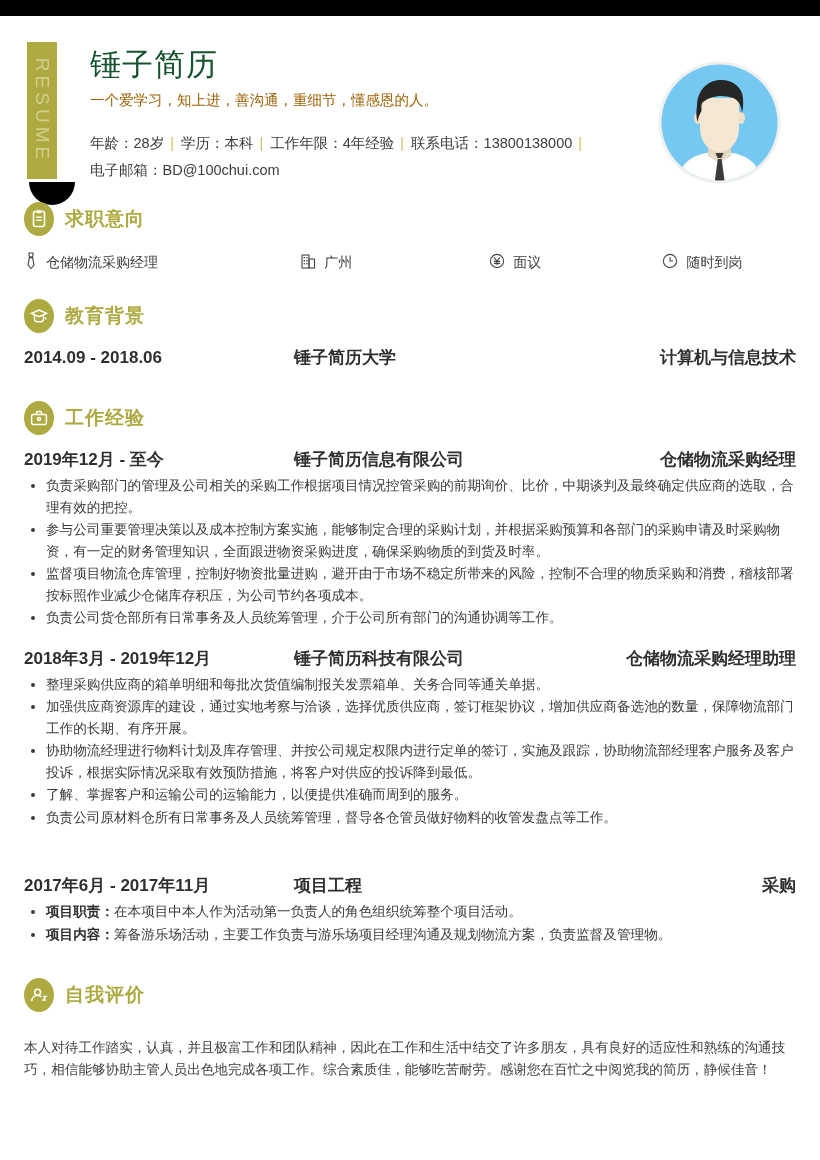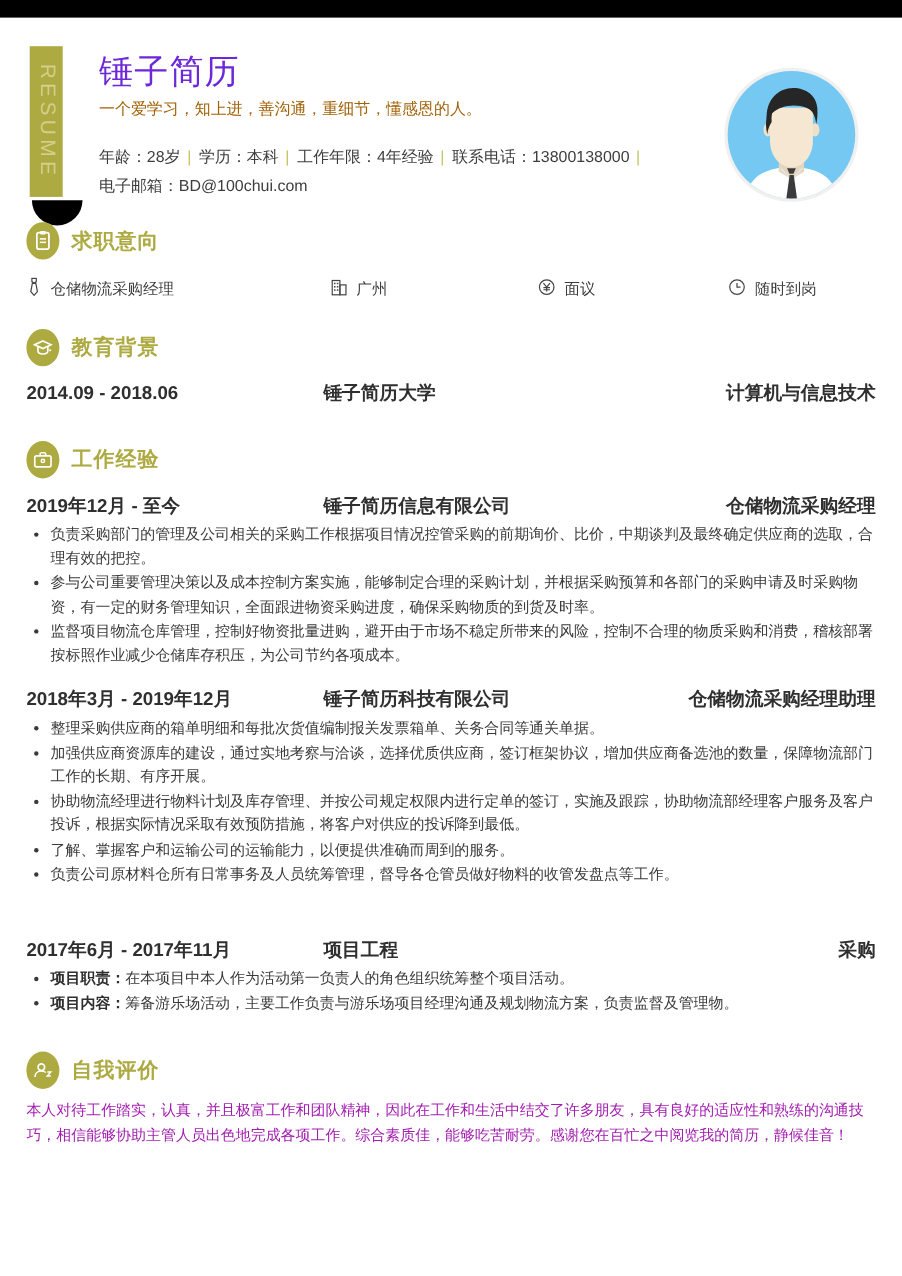--- a/index.html
+++ b/index.html
@@ -64,21 +64,21 @@
   }
 
   .head-main {
     position: absolute;
     left: 90px;
     top: 30px;
     width: 530px;
   }
   .name {
     font-size: 31px;
-    color: #6d28d9;
+    color: #14532d;
     font-weight: normal;
     letter-spacing: 1px;
     margin: 0 0 6px 0;
     line-height: 38px;
   }
   .tagline {
     font-size: 14.5px;
     color: #a16207;
     margin: 0 0 20px 0;
     line-height: 20px;
@@ -193,22 +193,22 @@
     background: #3a3a3a;
   }
   ul.bullets li b {
     font-weight: bold;
     color: #2f2f2f;
   }
 
   .para {
     font-size: 13.6px;
     line-height: 22px;
-    color: #a21caf;
-    margin-top: 9px;
+    color: #404040;
+    margin-top: 25px;
   }
 
   .spacer-s { height: 18px; }
   .spacer-m { height: 26px; }
   .spacer-l { height: 32px; }
   .entry { margin-top: 14px; }
 </style>
 </head>
 <body>
 
@@ -362,20 +362,21 @@
     <div class="entry">
       <div class="three-col">
         <div class="c-left">2019年12月 - 至今</div>
         <div class="c-mid">锤子简历信息有限公司</div>
         <div class="c-right">仓储物流采购经理</div>
       </div>
       <ul class="bullets">
         <li>负责采购部门的管理及公司相关的采购工作根据项目情况控管采购的前期询价、比价，中期谈判及最终确定供应商的选取，合理有效的把控。</li>
         <li>参与公司重要管理决策以及成本控制方案实施，能够制定合理的采购计划，并根据采购预算和各部门的采购申请及时采购物资，有一定的财务管理知识，全面跟进物资采购进度，确保采购物质的到货及时率。</li>
         <li>监督项目物流仓库管理，控制好物资批量进购，避开由于市场不稳定所带来的风险，控制不合理的物质采购和消费，稽核部署按标照作业减少仓储库存积压，为公司节约各项成本。</li>
+        <li>负责公司货仓部所有日常事务及人员统筹管理，介于公司所有部门的沟通协调等工作。</li>
       </ul>
     </div>
 
     <div class="spacer-s"></div>
 
     <div class="entry" style="margin-top:0">
       <div class="three-col">
         <div class="c-left">2018年3月 - 2019年12月</div>
         <div class="c-mid">锤子简历科技有限公司</div>
         <div class="c-right">仓储物流采购经理助理</div>

